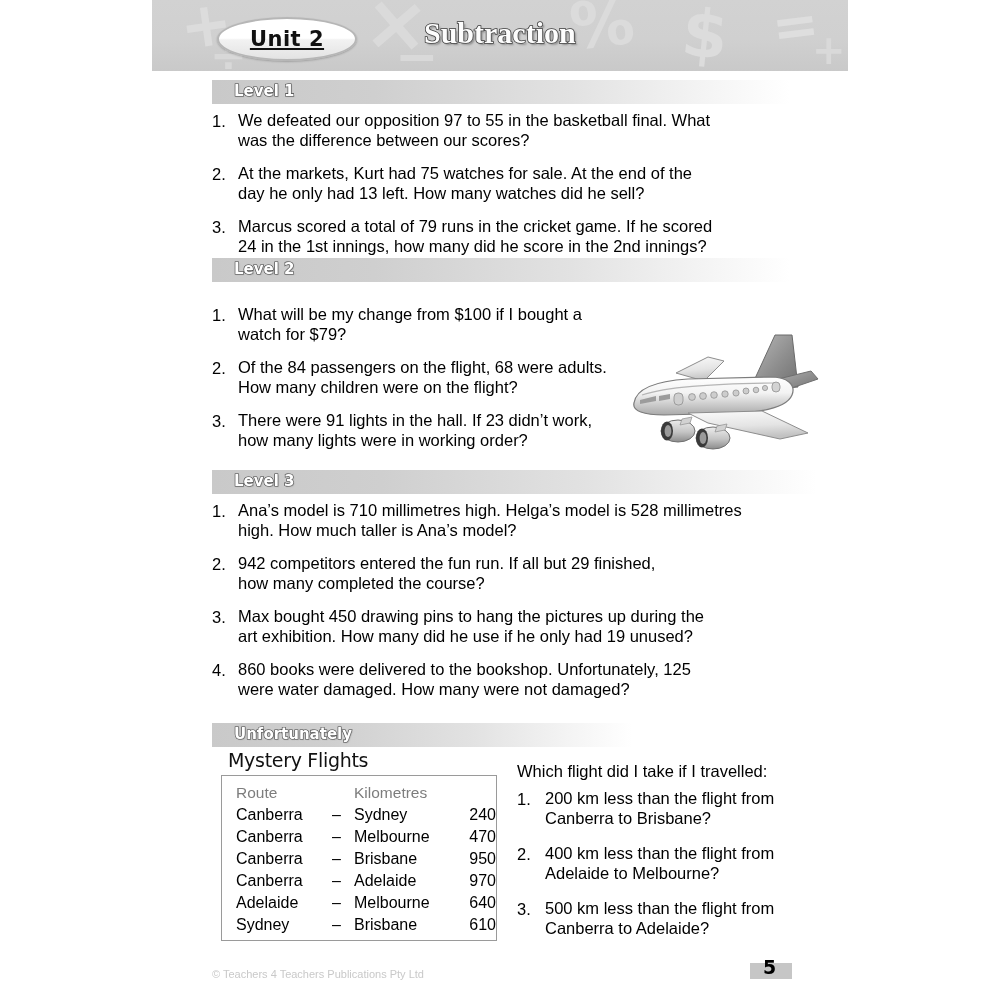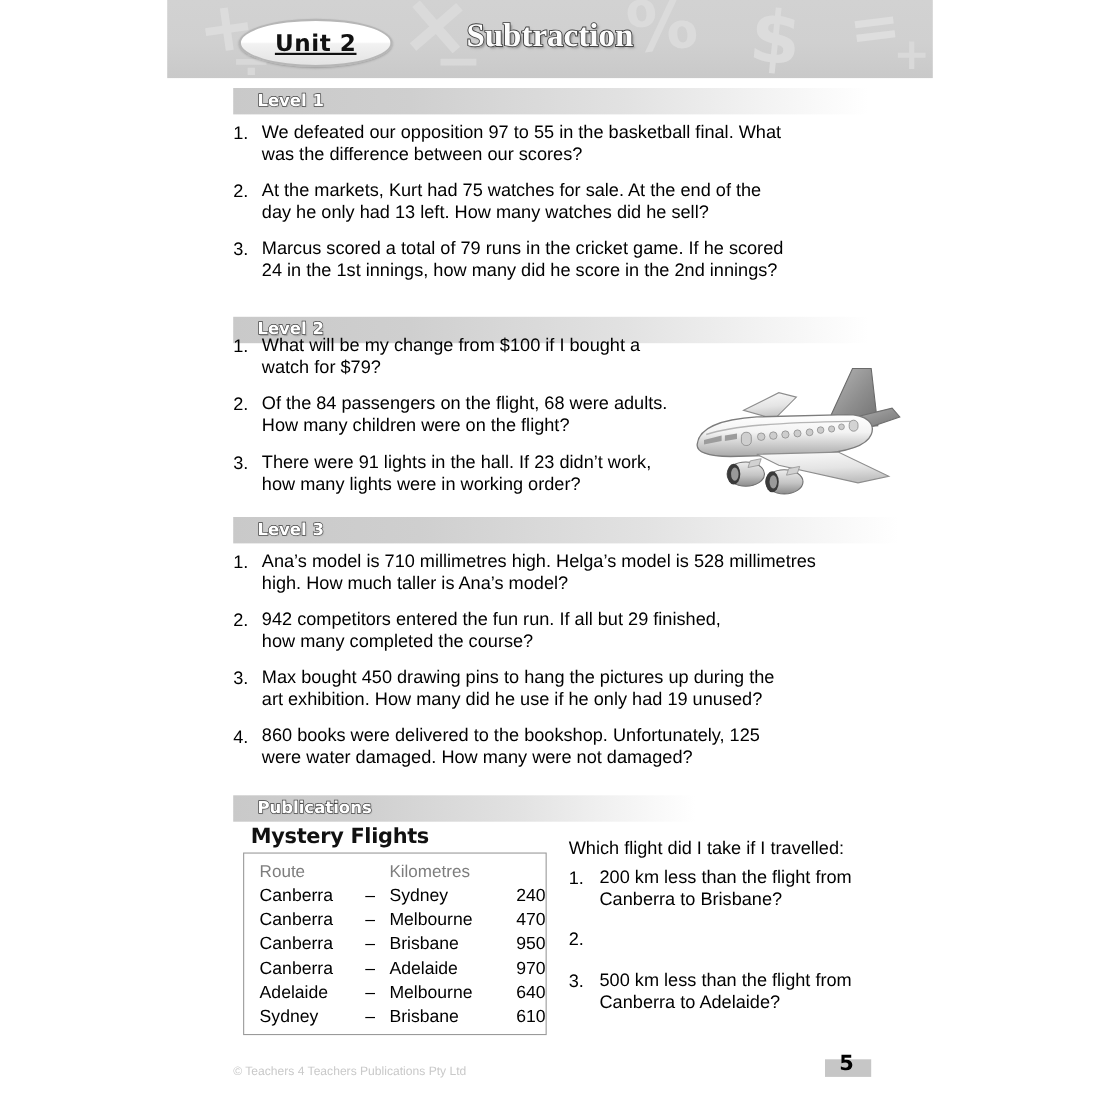--- a/index.html
+++ b/index.html
@@ -136,21 +136,21 @@
     width: 212px;
     height: 125px;
   }
 
   
   .invest-title {
     position: absolute;
     left: 228px;
     top: 749px;
     font-family: "DejaVu Sans", sans-serif;
-    font-weight: bold;
+    font-weight: normal;
     font-size: 19px;
     letter-spacing: -0.3px;
     color: #111;
   }
   .flight-table {
     position: absolute;
     left: 221px;
     top: 775px;
     width: 276px;
     height: 166px;
@@ -268,21 +268,21 @@
     <span class="qtext">At the markets, Kurt had 75 watches for sale. At the end of the
 day he only had 13 left. How many watches did he sell?</span>
   </div>
   <div class="qitem">
     <span class="qnum">3.</span>
     <span class="qtext">Marcus scored a total of 79 runs in the cricket game. If he scored
 24 in the 1st innings, how many did he score in the 2nd innings?</span>
   </div>
 </div>
 
-<div class="section-bar" style="top:288px;">
+<div class="section-bar" style="top:258px;">
   <span class="bar-label">Level 2</span>
 </div>
 <div class="qlist" style="top:304px; width:400px;">
   <div class="qitem">
     <span class="qnum">1.</span>
     <span class="qtext">What will be my change from $100 if I bought a
 watch for $79?</span>
   </div>
   <div class="qitem">
     <span class="qnum">2.</span>
@@ -382,21 +382,21 @@
 art exhibition. How many did he use if he only had 19 unused?</span>
   </div>
   <div class="qitem">
     <span class="qnum">4.</span>
     <span class="qtext">860 books were delivered to the bookshop. Unfortunately, 125
 were water damaged. How many were not damaged?</span>
   </div>
 </div>
 
 <div class="section-bar" style="top:723px; width:420px;">
-  <span class="bar-label">Publications</span>
+  <span class="bar-label">Unfortunately</span>
 </div>
 <div class="invest-title">Mystery Flights</div>
 
 <div class="flight-table">
   <div class="ft-row ft-head">
     <span class="ft-from">Route</span>
     <span class="ft-dash"></span>
     <span class="ft-km">Kilometres</span>
   </div>
   <div class="ft-row">
@@ -439,20 +439,22 @@
 
 <div class="invest-prompt">Which flight did I take if I travelled:</div>
 <div class="invest-qlist">
   <div class="qitem">
     <span class="qnum">1.</span>
     <span class="qtext">200 km less than the flight from
 Canberra to Brisbane?</span>
   </div>
   <div class="qitem">
     <span class="qnum">2.</span>
+    <span class="qtext">400 km less than the flight from
+Adelaide to Melbourne?</span>
   </div>
   <div class="qitem">
     <span class="qnum">3.</span>
     <span class="qtext">500 km less than the flight from
 Canberra to Adelaide?</span>
   </div>
 </div>
 
 <div class="footer-copy">© Teachers 4 Teachers Publications Pty Ltd</div>
 <div class="page-badge"></div>

